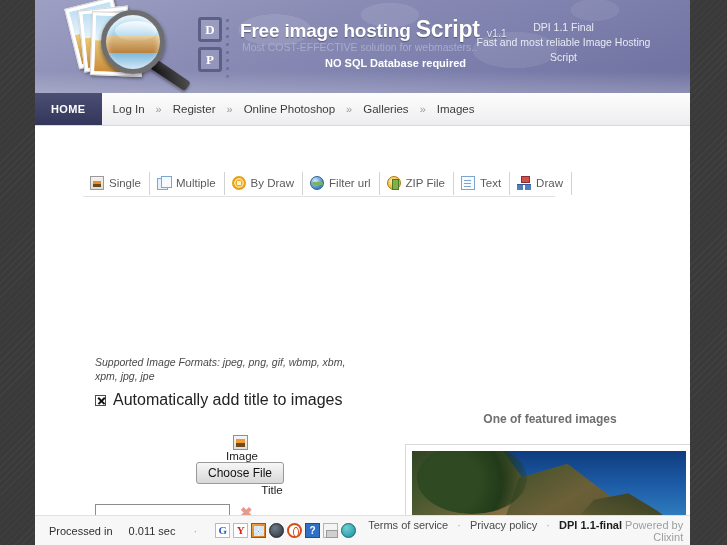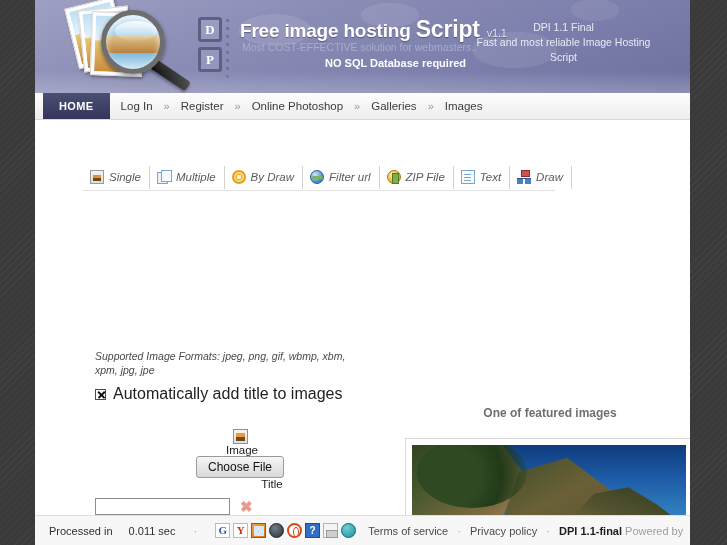--- a/index.html
+++ b/index.html
@@ -110,39 +110,39 @@
     position:absolute; left:290px; top:57px;
     color:#ffffff; font-size:11px; font-weight:bold; white-space:nowrap;
   }
   .hdr-right{
     position:absolute; right:14px; top:20px; width:225px;
     color:#e9eaf4; font-size:10.5px; line-height:15px; text-align:center;
   }
 
   
   #nav {
-    height:27px; background:linear-gradient(to bottom,#fdfdfd,#ededef);
+    height:33px; background:linear-gradient(to bottom,#fdfdfd,#ededef);
     border-bottom:1px solid #d9d9dd;
-    display:flex; align-items:stretch;padding-left:8px;
+    display:flex; align-items:stretch;
   }
   #nav .home {
     background:linear-gradient(to bottom,#4c4f74,#33355a);
     color:#ffffff; font-size:11px; font-weight:bold; letter-spacing:.4px;
     padding:0 16px; display:flex; align-items:center;
   }
   #nav .nav-link{
     color:#3c3c3c; font-size:11.5px; padding:0 11px;
     display:flex; align-items:center; cursor:pointer;
   }
   #nav .nav-sep{ color:#9a9a9a; font-size:11px; display:flex; align-items:center;}
 
   
   #tabs{
     margin:46px 0 0 48px; display:flex; align-items:stretch;
-    border-bottom:1px solid #e2e2e2; width:472px; padding-bottom:1px;font-style:italic;
+    border-bottom:1px solid #e2e2e2; width:472px; padding-bottom:1px;
   }
   .tab{
     display:flex; align-items:center; gap:5px;
     padding:4px 8px 5px 7px; font-size:11.5px; color:#5a5a5a;
     border-right:1px solid #d2d2d2; background:#fff; cursor:pointer;
     white-space:nowrap;
   }
   .tab .ic{ width:14px; height:14px; flex:0 0 14px; position:relative; }
 
   
@@ -477,16 +477,17 @@
       <span class="sh sh-f"></span>
       <span class="sh sh-s"></span>
     </span>
     <span class="f-right">
       <a>Terms of service</a>
       <span class="f-dot">·</span>
       <a>Privacy policy</a>
       <span class="f-dot">·</span>
       <span class="bold">DPI 1.1-final</span>
       <span class="muted">Powered by</span>
+      <span class="line2">Clixint</span>
     </span>
   </div>
 
 </div>
 
 </body></html>

